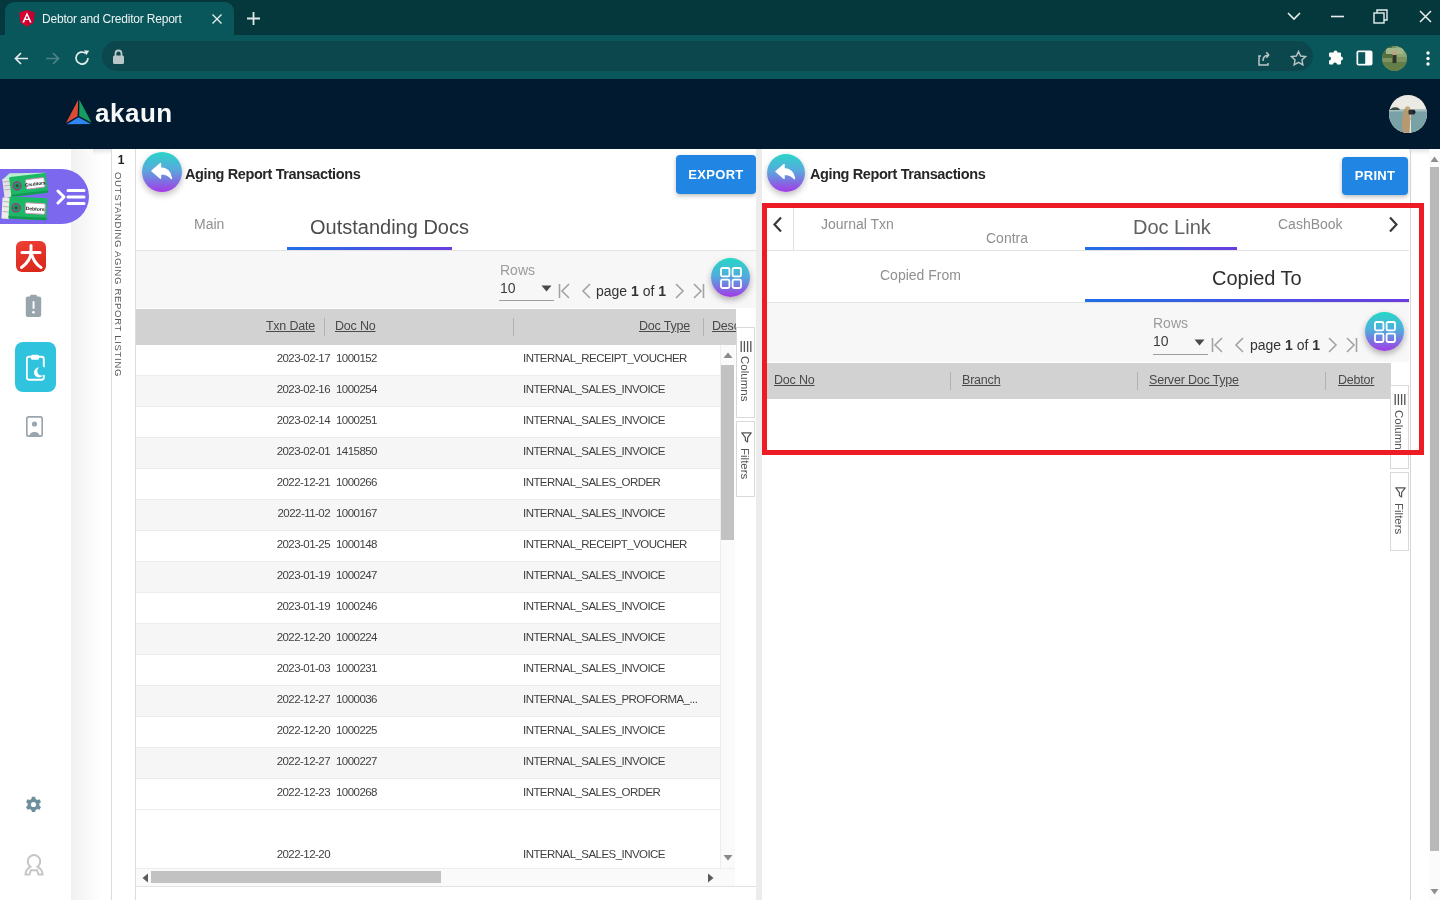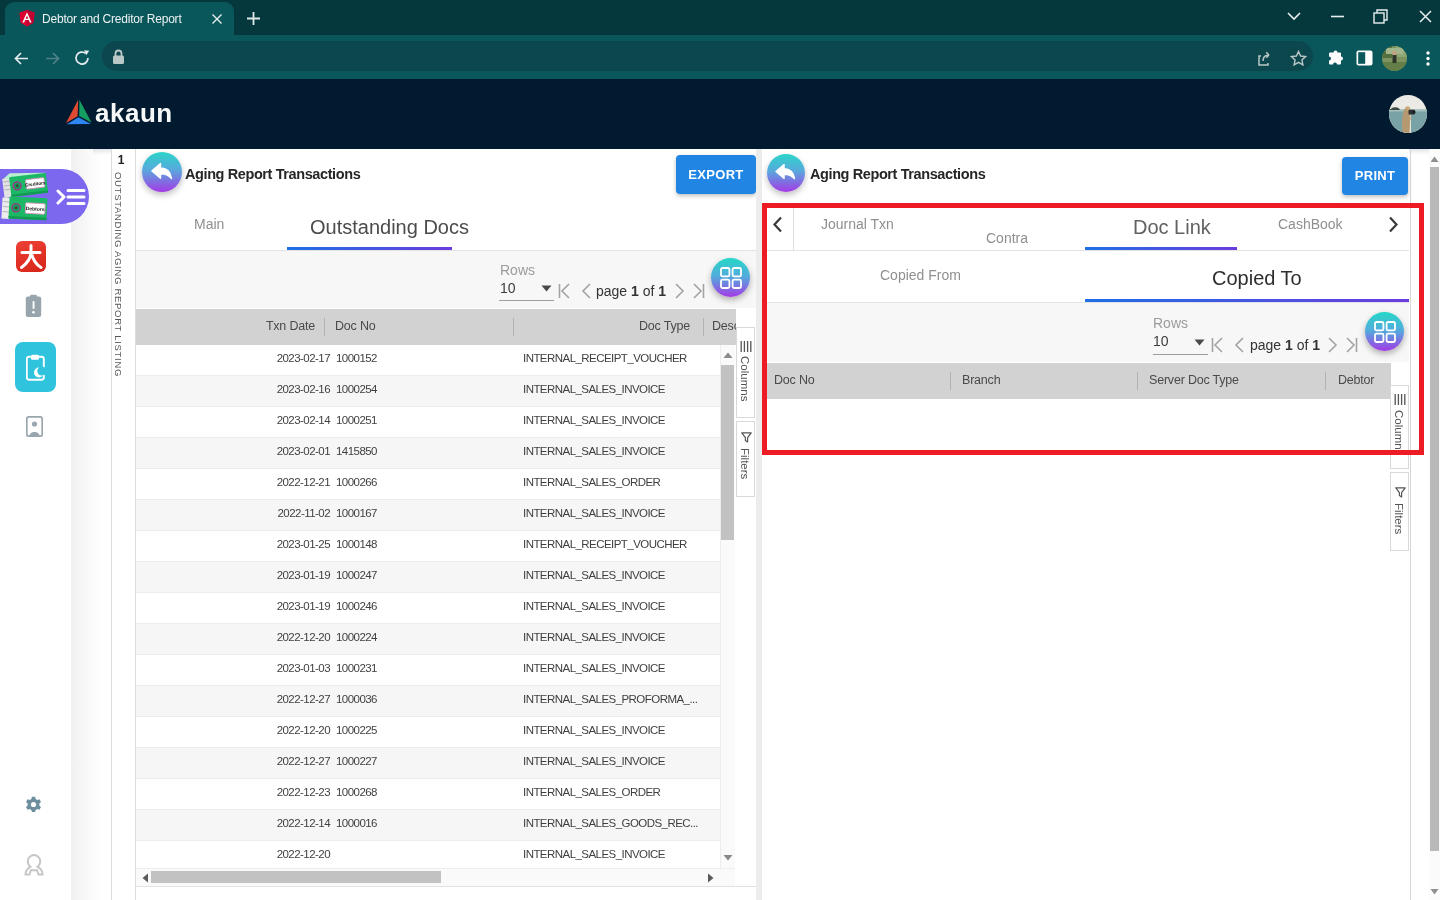--- a/index.html
+++ b/index.html
@@ -65,21 +65,21 @@
   .tabactive { color:#4c4c4c; font-size:20px; }
   .underline-grad { height:3px;
     background:linear-gradient(90deg,#1d6fe8,#6b3ce0); }
 
   .rowstrip { background:#f7f7f7; }
   .rowslabel { font-size:14px; color:#9b9b9b; }
   .rowsval { font-size:14px; color:#3c3c3c; }
   .pgtext { font-size:14px; color:#333; }
 
   .thead { background:#d2d2d2; }
-  .thtext { font-size:12.5px; color:#4a4a4a; letter-spacing:-0.2px; }
+  .thtext { font-size:12.5px; color:#4a4a4a; letter-spacing:-0.2px;text-decoration:underline; }
   .trow { position:absolute; left:0; width:584px; height:31px; font-size:11.5px; letter-spacing:-0.55px;
     color:#3f3f3f; border-bottom:1px solid #ececec; }
   .trow .c1 { position:absolute; left:90px; top:7px; width:104px; text-align:right; }
   .trow .c2 { position:absolute; left:200px; top:7px; }
   .trow .c3 { position:absolute; left:387px; top:7px; }
   .alt { background:#f6f6f6; }
 
   .handlebox { position:absolute; background:#fff; border:1px solid #d9d9d9;
     width:19px; }
   .vtext { writing-mode:vertical-rl; font-size:11.5px; color:#555; }
@@ -362,25 +362,20 @@
       <div class="trow alt" style="top: 403px;">
         <span class="c1">2022-12-27</span>
         <span class="c2">1000227</span>
         <span class="c3">INTERNAL_SALES_INVOICE</span>
       </div>
       <div class="trow" style="top: 434px;">
         <span class="c1">2022-12-23</span>
         <span class="c2">1000268</span>
         <span class="c3">INTERNAL_SALES_ORDER</span>
       </div>
-      <div class="trow alt" style="top: 465px;">
-        <span class="c1">2022-12-14</span>
-        <span class="c2">1000016</span>
-        <span class="c3">INTERNAL_SALES_GOODS_REC...</span>
-      </div>
       <div class="trow" style="top: 496px;">
         <span class="c1">2022-12-20</span>
         <span class="c2"></span>
         <span class="c3">INTERNAL_SALES_INVOICE</span>
       </div>
     </div>
 
   <div class="abs" id="pgap"></div>
   <div class="abs" id="rpanel"></div>
   <div class="abs backbtn" style="left:767px; top:154px; width:38px; height:38px;"></div>

